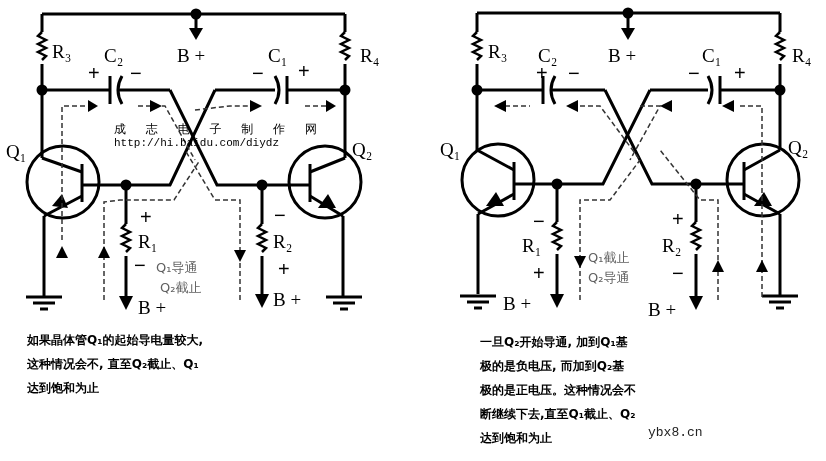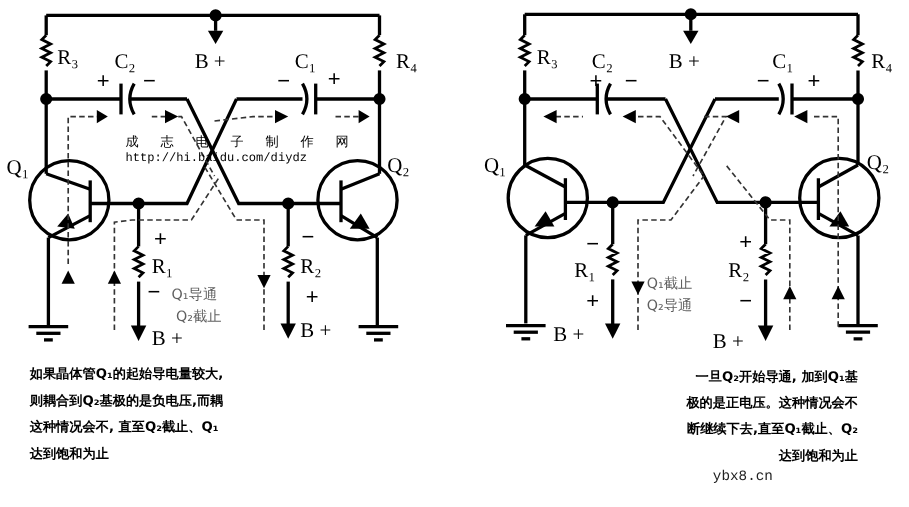--- a/index.html
+++ b/index.html
@@ -9,21 +9,21 @@
   .lbl { font-family: "Liberation Serif", serif; font-size: 19px; fill: #000; }
   .sign { font-family: "Liberation Sans", sans-serif; font-size: 20px; fill: #000; }
   .state { font-family: "DejaVu Sans", sans-serif; font-size: 13px; fill: #444; opacity: .85; }
   .wm-cn { font-family: "DejaVu Sans", sans-serif; font-size: 12px; fill: #000; letter-spacing: 8px; }
   .wm-url { font-family: "Liberation Mono", monospace; font-size: 11px; fill: #000; }
   .wm2 { font-family: "Liberation Mono", monospace; font-size: 13px; fill: #222; }
   .caption { position: absolute; font-family: "DejaVu Sans", sans-serif; font-weight: bold;
              font-size: 12px; line-height: 24px; color: #000; }
   .caption div { white-space: nowrap; }
   #cap-left { left: 27px; top: 328px; width: 370px; }
-  #cap-right { left: 480px; top: 330px; width: 300px; text-align: right; }
+  #cap-right { left: 480px; top: 330px; width: 300px; }
 </style>
 </head>
 <body>
 
 <svg width="826" height="461" viewBox="0 0 826 461">
   <defs>
     <marker id="arrD" viewBox="0 0 10 10" refX="5" refY="5" markerWidth="6" markerHeight="6" orient="auto">
       <path d="M0,0 L10,5 L0,10 z" fill="#000"></path>
     </marker>
   </defs>
@@ -246,22 +246,22 @@
     <text class="sign" x="672" y="226">+</text>
     <text class="sign" x="672" y="280">−</text>
     <text class="state" x="588" y="262">Q₁截止</text>
     <text class="state" x="588" y="282">Q₂导通</text>
   </g>
   <text class="wm2" x="648" y="436">ybx8.cn</text>
 </svg>
 
 <div id="cap-left" class="caption">
   <div>如果晶体管Q₁的起始导电量较大,</div>
-  <div>则耦合到Q₂基极的是负电压,而耦</div>
   <div>这种情况会不, 直至Q₂截止、Q₁</div>
   <div>达到饱和为止</div>
 </div>
 <div id="cap-right" class="caption">
   <div>一旦Q₂开始导通, 加到Q₁基</div>
+  <div>极的是负电压, 而加到Q₂基</div>
   <div>极的是正电压。这种情况会不</div>
   <div>断继续下去,直至Q₁截止、Q₂</div>
   <div>达到饱和为止</div>
 </div>
 
 </body></html>

